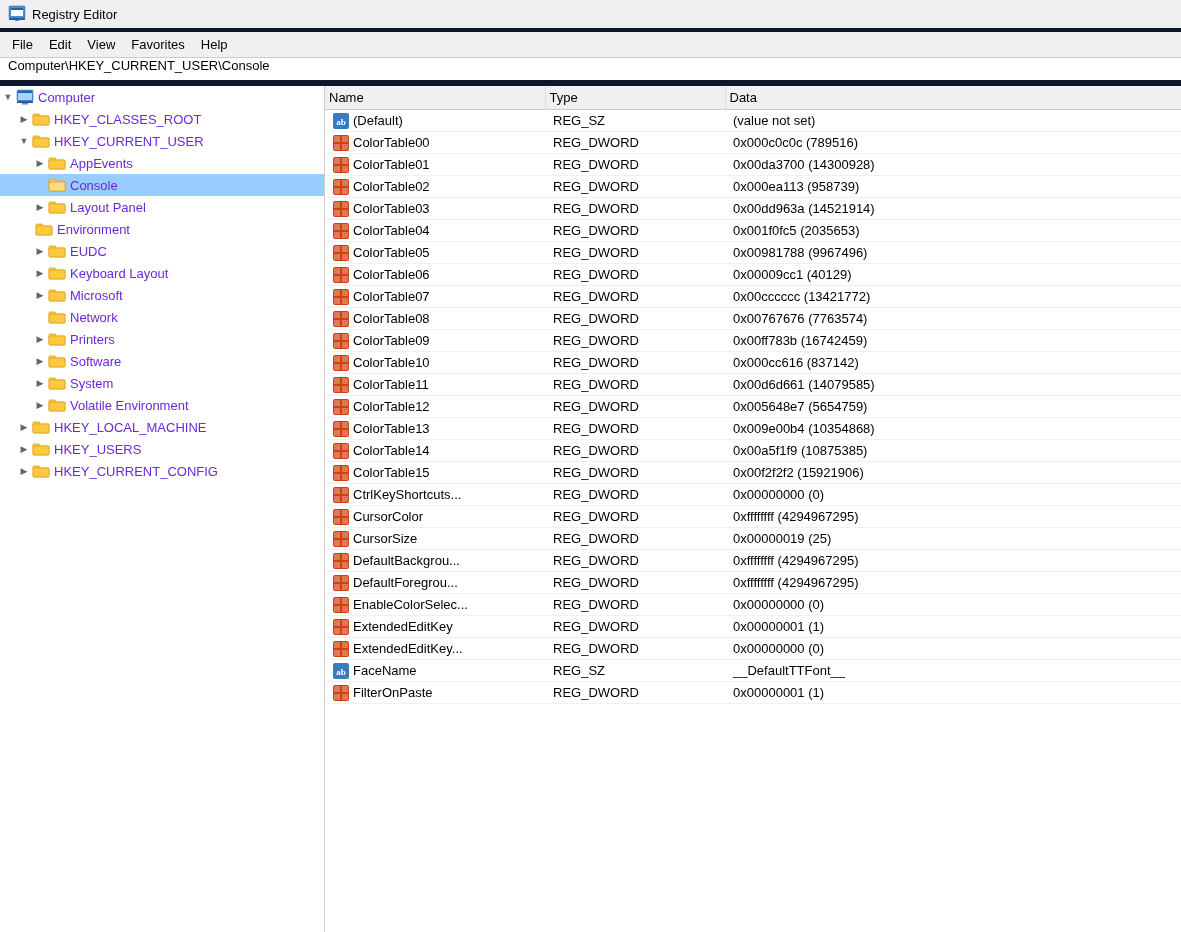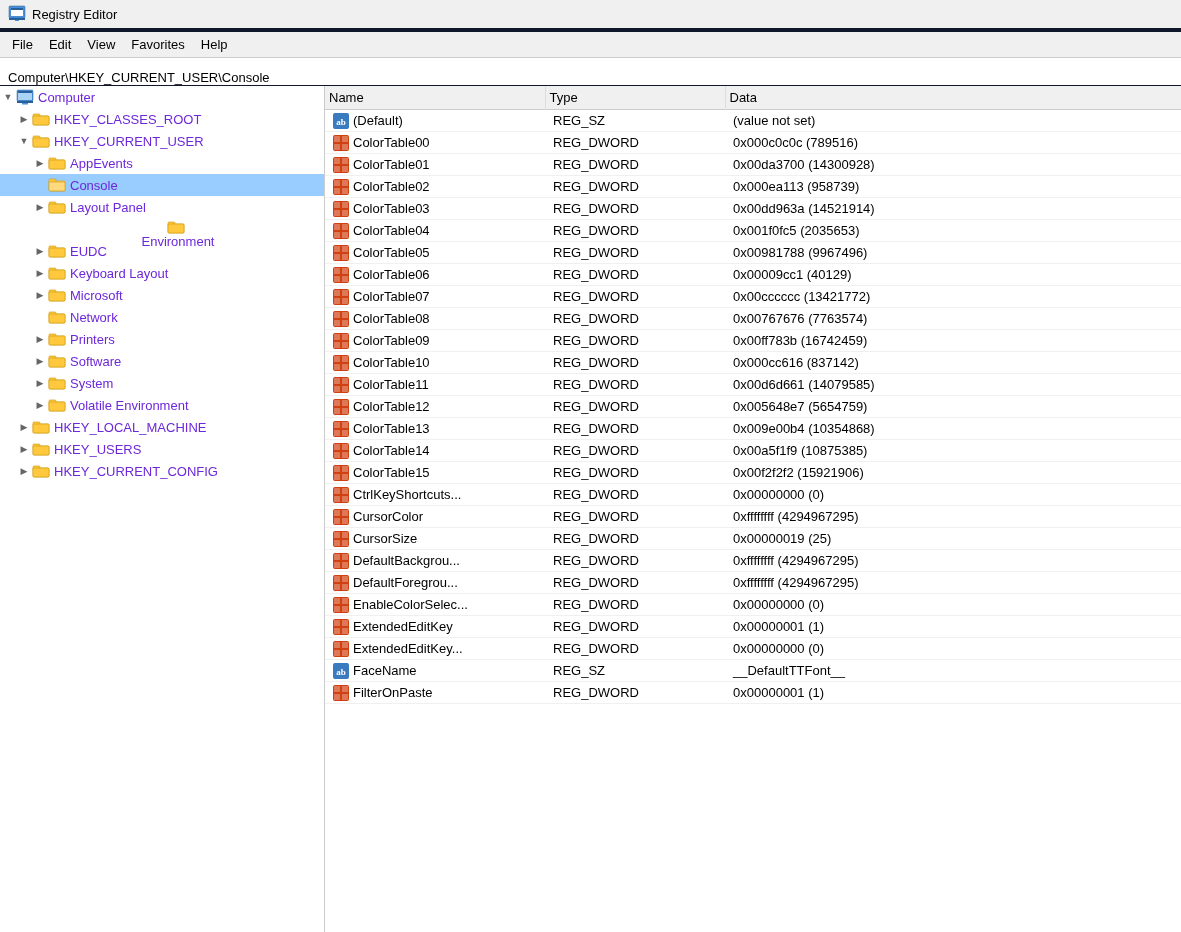--- a/index.html
+++ b/index.html
@@ -37,23 +37,23 @@
       cursor: pointer;
       font-size: 13px;
       color: #000;
     }
 
     
     #address-bar {
       background: #fff;
       height: 28px;
       display: flex;
-      align-items: flex-end;
+      align-items: flex-start;
       padding: 0 8px;
-      border-bottom: 1px solid #0f172a;
+      border-bottom: 6px solid #0f172a;
       font-size: 13px;
       color: #000;
     }
 
     
     #main {
       display: flex;
       height: calc(932px - 32px - 26px - 28px);
       background: #fff;
     }
@@ -237,21 +237,21 @@
         <span class="tree-toggle" style="color: rgb(102, 102, 102); font-size: 9px;">▶</span>
         <span style="margin-right: 4px; display: inline-flex; align-items: center;">
           <svg width="18" height="14" viewBox="0 0 18 14">
       <rect x="1" y="4" width="16" height="9" rx="1" fill="#ffc83d" stroke="#d4a017" stroke-width="0.7"></rect>
       <rect x="1" y="2" width="7" height="4" rx="1" fill="#ffc83d" stroke="#d4a017" stroke-width="0.7"></rect>
       <rect x="1" y="4" width="16" height="9" rx="1" fill="#ffc83d" stroke="#d4a017" stroke-width="0.7"></rect>
     </svg>
         </span>
         <span class="tree-label">Layout Panel</span>
       </div>
-      <div class="tree-item" style="padding-left: 32px; flex-direction: column;">
+      <div class="tree-item" style="padding-left: 19px;">
         <span class="tree-toggle" style="color: rgb(102, 102, 102); font-size: 9px;"></span>
         <span style="margin-right: 4px; display: inline-flex; align-items: center;">
           <svg width="18" height="14" viewBox="0 0 18 14">
       <rect x="1" y="4" width="16" height="9" rx="1" fill="#ffc83d" stroke="#d4a017" stroke-width="0.7"></rect>
       <rect x="1" y="2" width="7" height="4" rx="1" fill="#ffc83d" stroke="#d4a017" stroke-width="0.7"></rect>
       <rect x="1" y="4" width="16" height="9" rx="1" fill="#ffc83d" stroke="#d4a017" stroke-width="0.7"></rect>
     </svg>
         </span>
         <span class="tree-label">Environment</span>
       </div>

